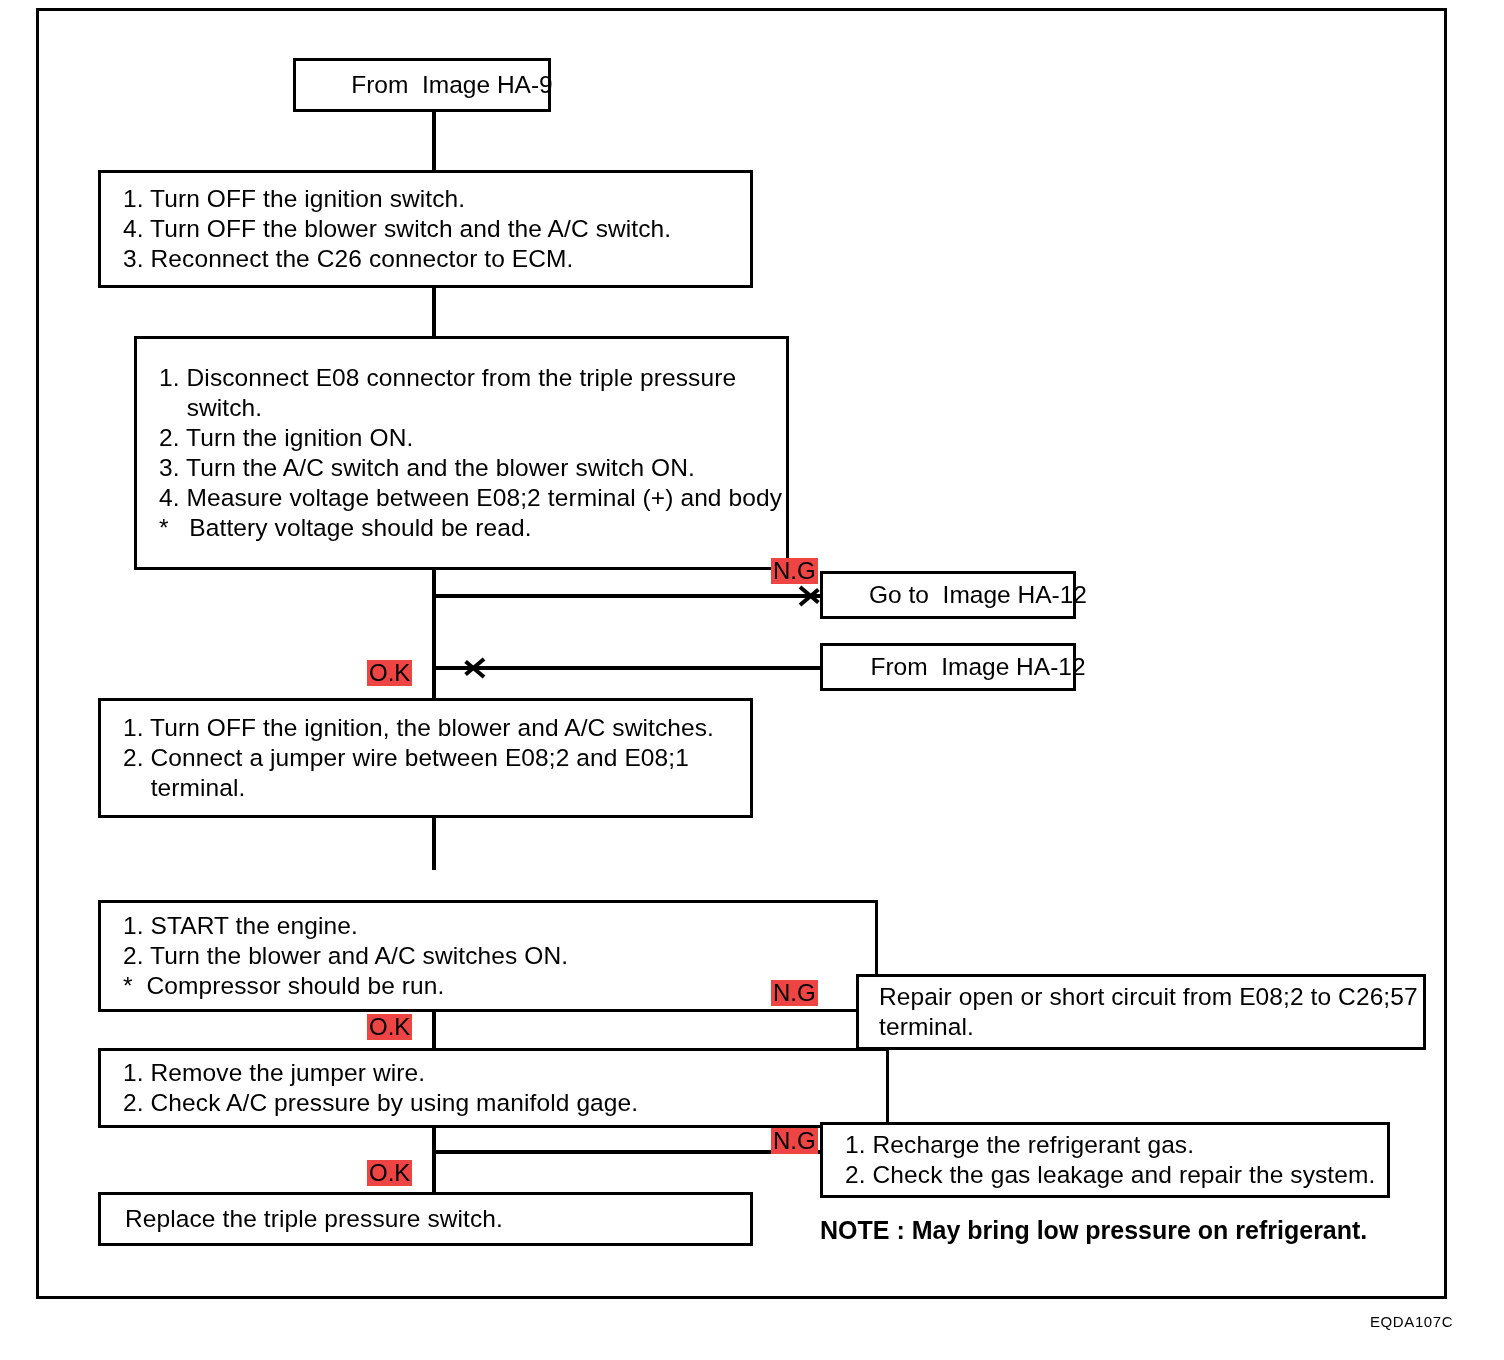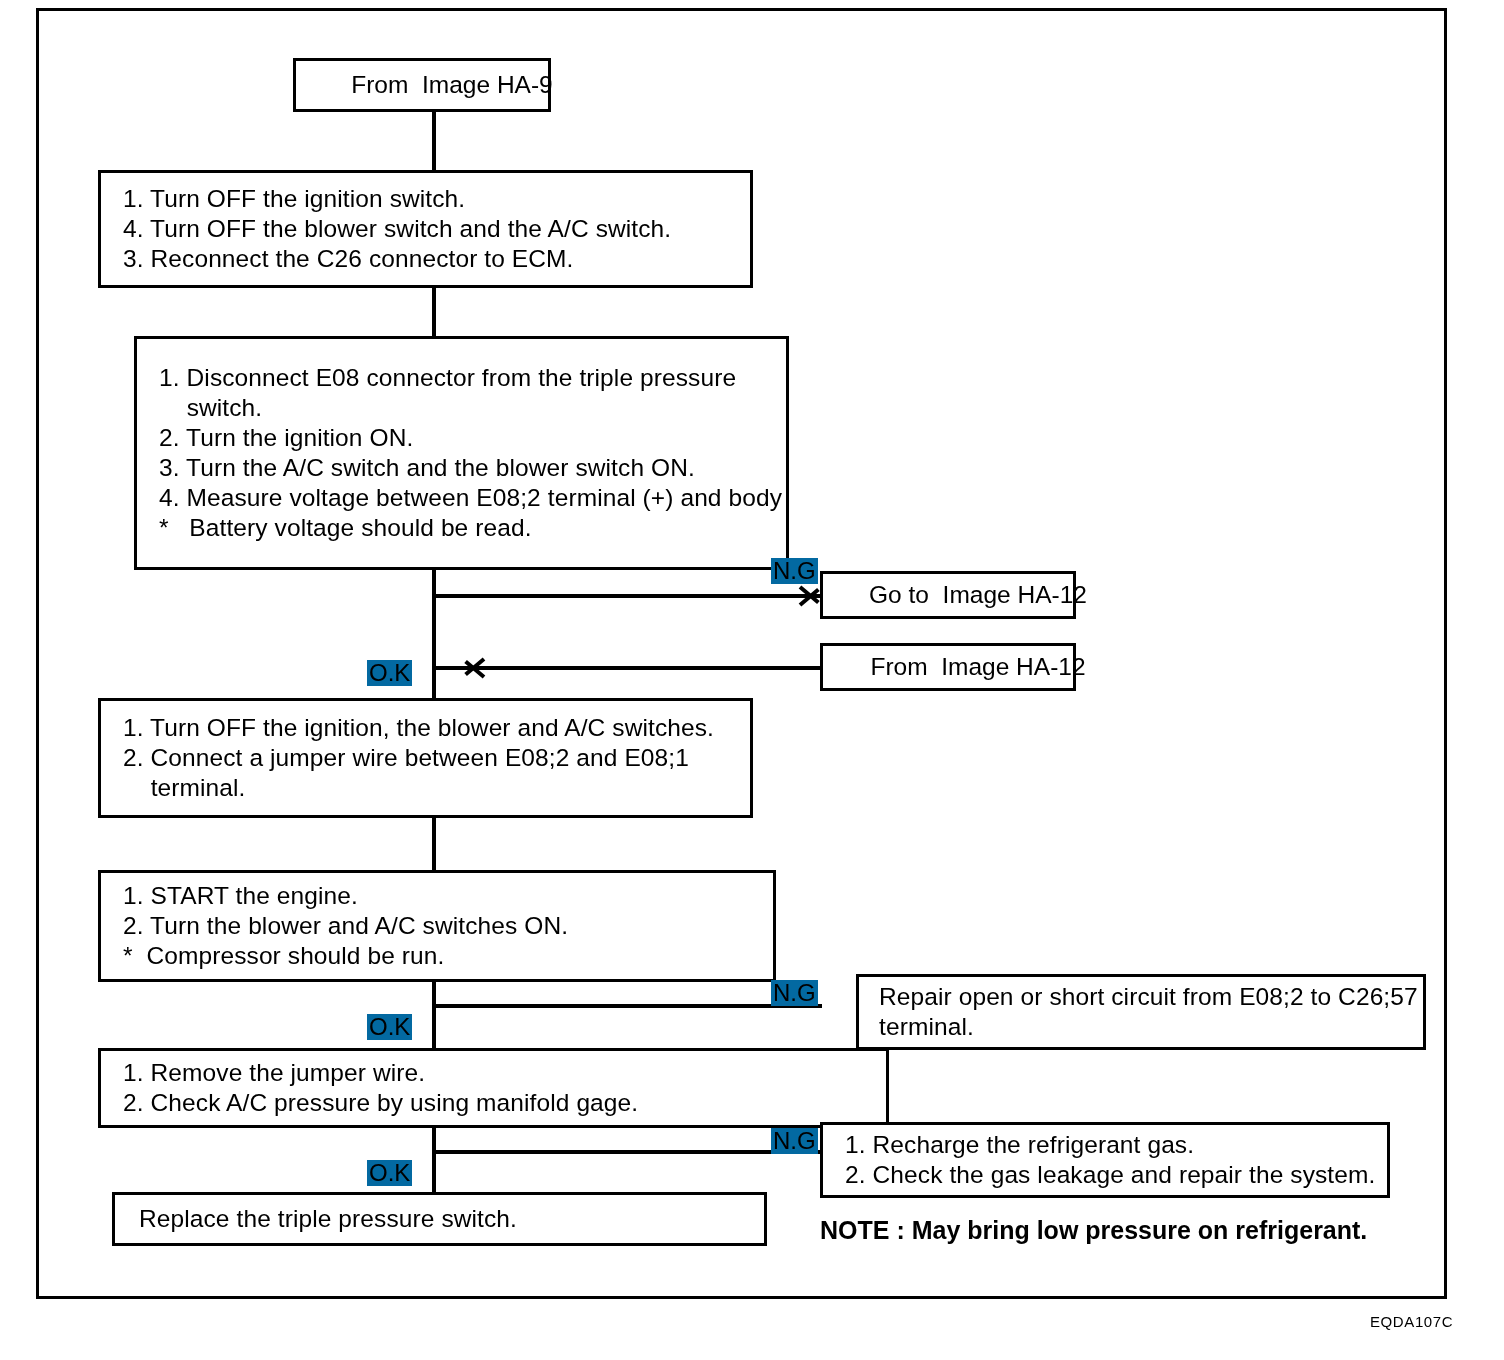--- a/index.html
+++ b/index.html
@@ -73,21 +73,21 @@
     line-height: 30px;
     white-space: pre;
     margin-left: 30px;
   }
   .edge-label {
     position: absolute;
     font-size: 24px;
     line-height: 26px;
     white-space: pre;
     z-index: 6;
-    background: #0369a1;
+    background: #ef4444;
     padding: 0 2px;
   }
   .note {
     position: absolute;
     font-size: 25px;
     line-height: 30px;
     font-weight: bold;
     white-space: pre;
     z-index: 6;
   }
@@ -179,21 +179,21 @@
   </div>
 
   <div class="node" style="left:98px; top:698px; width:655px; height:120px;">
     <div class="box-text">
       <span class="step">1. Turn OFF the ignition, the blower and A/C switches.</span>
       <span class="step">2. Connect a jumper wire between E08;2 and E08;1</span>
       <span class="step">    terminal.</span>
     </div>
   </div>
 
-  <div class="node" style="left:98px; top:870px; width:678px; height:112px;">
+  <div class="node" style="left:98px; top:900px; width:780px; height:112px;">
     <div class="box-text">
       <span class="step">1. START the engine.</span>
       <span class="step">2. Turn the blower and A/C switches ON.</span>
       <span class="step">*  Compressor should be run.</span>
     </div>
   </div>
 
   <div class="node" style="left:856px; top:974px; width:570px; height:76px;">
     <div class="box-text" style="left:20px;">
       <span class="step">Repair open or short circuit from E08;2 to C26;57</span>
@@ -208,21 +208,21 @@
     </div>
   </div>
 
   <div class="node" style="left:820px; top:1122px; width:570px; height:76px;">
     <div class="box-text" style="left:22px;">
       <span class="step">1. Recharge the refrigerant gas.</span>
       <span class="step">2. Check the gas leakage and repair the system.</span>
     </div>
   </div>
 
-  <div class="node" style="left:98px; top:1192px; width:655px; height:54px;margin-left:14px;">
+  <div class="node" style="left:98px; top:1192px; width:655px; height:54px;">
     <div class="box-text" style="left:24px;">
       <span class="step">Replace the triple pressure switch.</span>
     </div>
   </div>
 
   <div class="edge-label" style="left:771px; top:558px;">N.G</div>
   <div class="edge-label" style="left:367px; top:660px;">O.K</div>
 
   <div class="edge-label" style="left:771px; top:980px;">N.G</div>
   <div class="edge-label" style="left:367px; top:1014px;">O.K</div>

